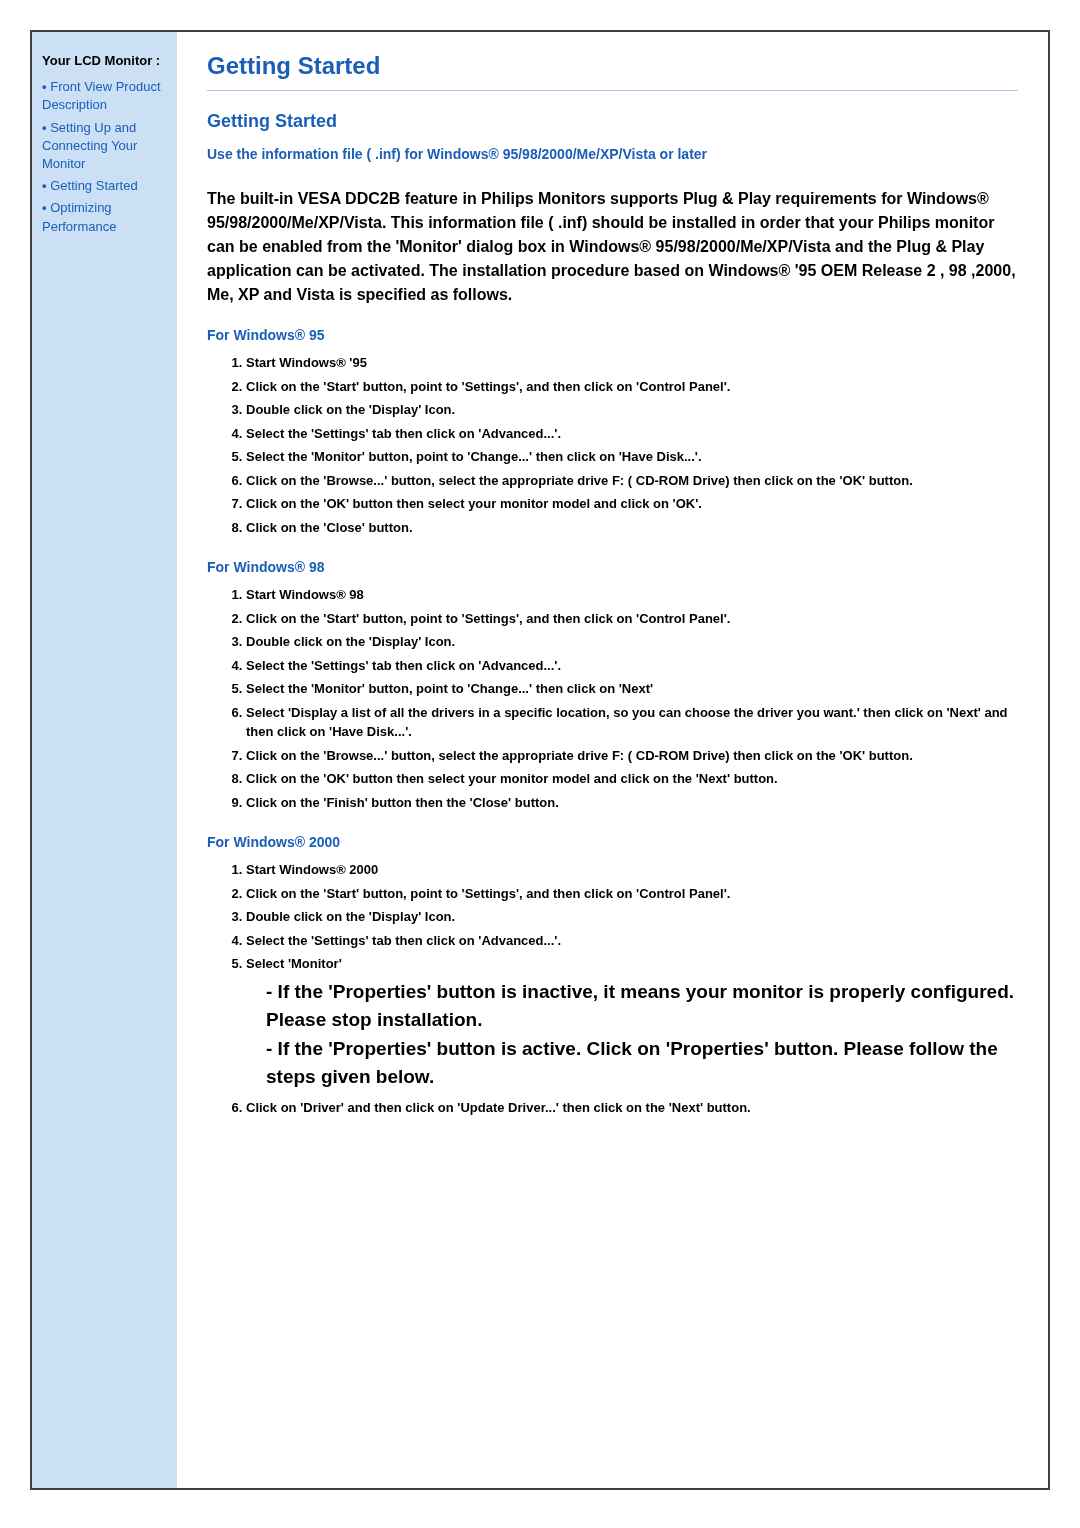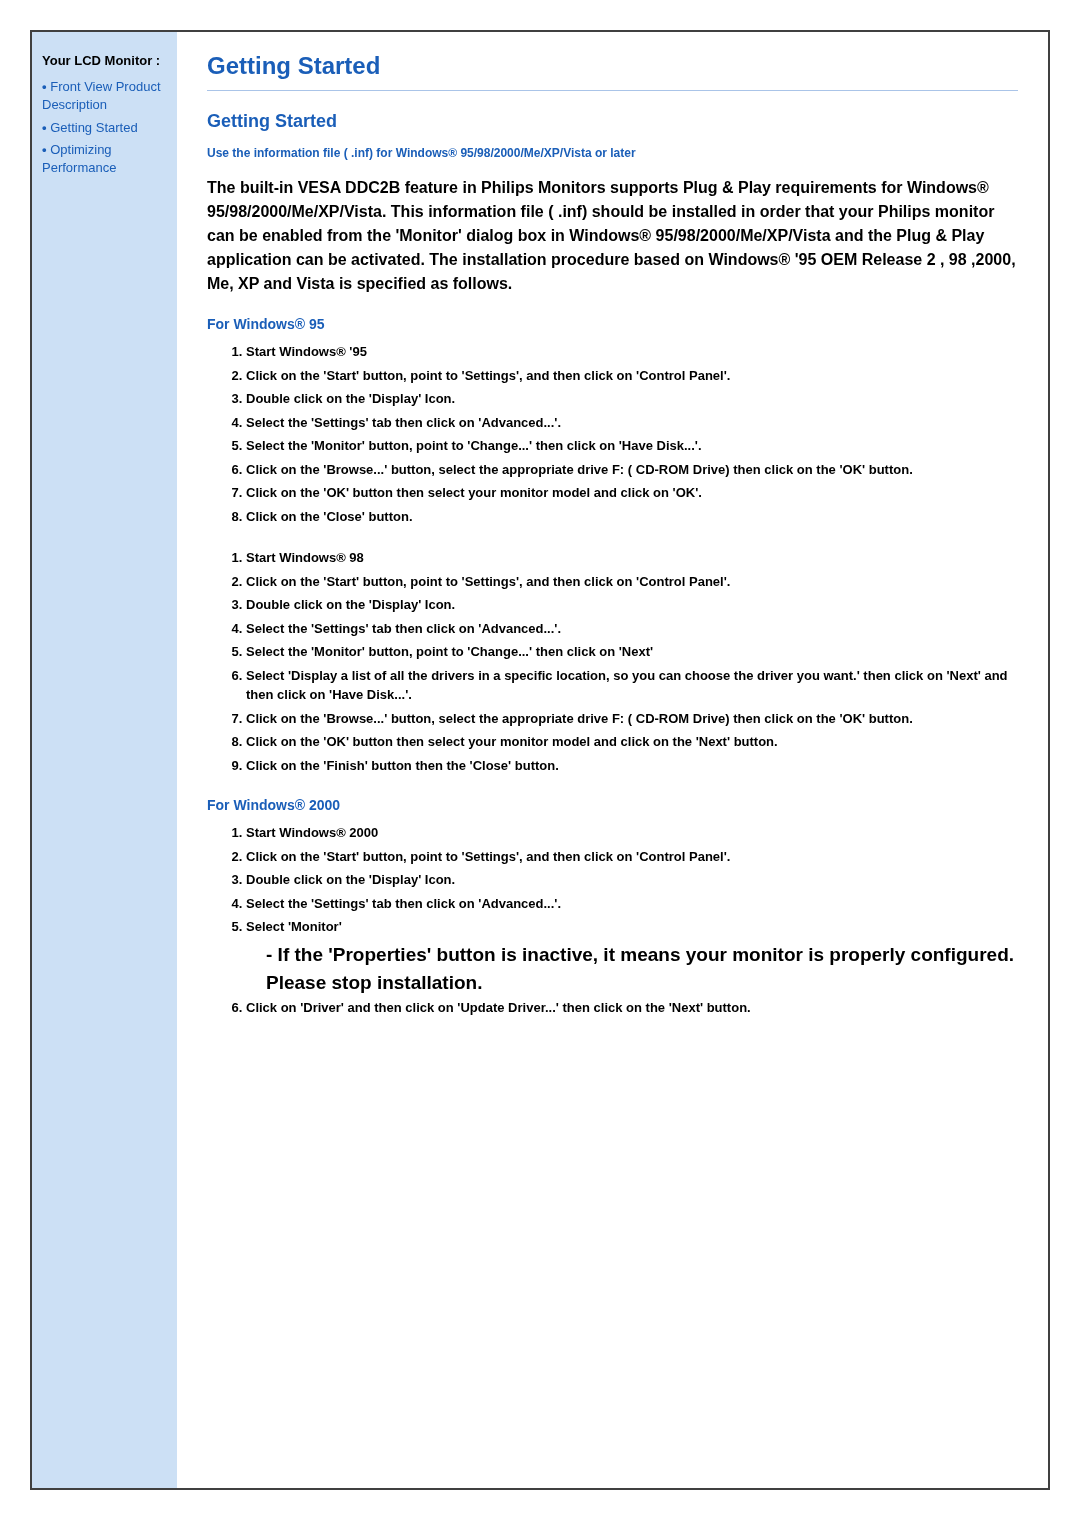--- a/index.html
+++ b/index.html
@@ -55,24 +55,24 @@
       border-top: 1px solid #aac4e8;
       margin-bottom: 20px;
     }
     .section-title {
       font-size: 18px;
       font-weight: bold;
       color: #1a5eb8;
       margin-bottom: 14px;
     }
     .use-inf-link {
-      font-size: 12px;
+      font-size: 14px;
       color: #1a5eb8;
       font-weight: bold;
-      margin-bottom: 16px;
+      margin-bottom: 25px;
       display: block;
     }
     .intro-para {
       font-size: 16px;
       color: #000;
       font-weight: bold;
       line-height: 1.5;
       margin-bottom: 20px;
     }
     .windows-section {
@@ -108,20 +108,24 @@
 <div class="outer">
 
   <div class="sidebar">
     <div class="sidebar-title">Your LCD Monitor :</div>
 
     <div class="sidebar-item">
       <span class="sidebar-bullet">•</span>
       <span> Front View Product Description</span>
     </div>
 
+    <div class="sidebar-item">
+      <span class="sidebar-bullet">•</span>
+      <span> Setting Up and Connecting Your Monitor</span>
+    </div>
 
     <div class="sidebar-item">
       <span class="sidebar-bullet">•</span>
       <span> Getting Started</span>
     </div>
 
     <div class="sidebar-item">
       <span class="sidebar-bullet">•</span>
       <span> Optimizing Performance</span>
     </div>
@@ -145,20 +149,21 @@
         <li>Double click on the 'Display' Icon.</li>
         <li>Select the 'Settings' tab then click on 'Advanced...'.</li>
         <li>Select the 'Monitor' button, point to 'Change...' then click on 'Have Disk...'.</li>
         <li>Click on the 'Browse...' button, select the appropriate drive F: ( CD-ROM Drive) then click on the 'OK' button.</li>
         <li>Click on the 'OK' button then select your monitor model and click on 'OK'.</li>
         <li>Click on the 'Close' button.</li>
       </ol>
     </div>
 
     <div class="windows-section">
+      <div class="windows-heading">For Windows® 98</div>
       <ol>
         <li>Start Windows® 98</li>
         <li>Click on the 'Start' button, point to 'Settings', and then click on 'Control Panel'.</li>
         <li>Double click on the 'Display' Icon.</li>
         <li>Select the 'Settings' tab then click on 'Advanced...'.</li>
         <li>Select the 'Monitor' button, point to 'Change...' then click on 'Next'</li>
         <li>Select 'Display a list of all the drivers in a specific location, so you can choose the driver you want.' then click on 'Next' and then click on 'Have Disk...'.</li>
         <li>Click on the 'Browse...' button, select the appropriate drive F: ( CD-ROM Drive) then click on the 'OK' button.</li>
         <li>Click on the 'OK' button then select your monitor model and click on the 'Next' button.</li>
         <li>Click on the 'Finish' button then the 'Close' button.</li>
@@ -167,18 +172,19 @@
 
     <div class="windows-section">
       <div class="windows-heading">For Windows® 2000</div>
       <ol>
         <li>Start Windows® 2000</li>
         <li>Click on the 'Start' button, point to 'Settings', and then click on 'Control Panel'.</li>
         <li>Double click on the 'Display' Icon.</li>
         <li>Select the 'Settings' tab then click on 'Advanced...'.</li>
         <li>Select 'Monitor'</li>
         <div class="sub-note">- If the 'Properties' button is inactive, it means your monitor is properly configured. Please stop installation.</div>
+        <div class="sub-note" style="margin-bottom:6px;">- If the 'Properties' button is active. Click on 'Properties' button. Please follow the steps given below.</div>
         <li>Click on 'Driver' and then click on 'Update Driver...' then click on the 'Next' button.</li>
       </ol>
     </div>
 
   </div>
 </div>
 
 </body></html>

